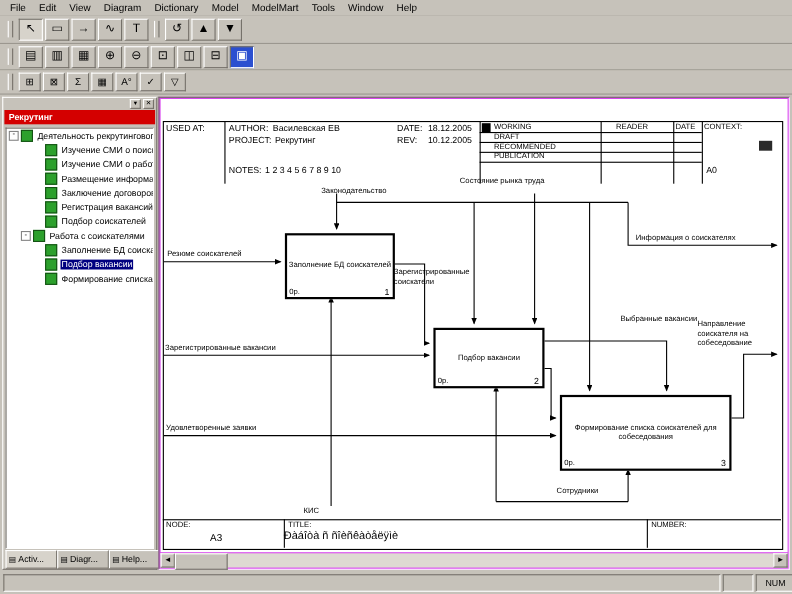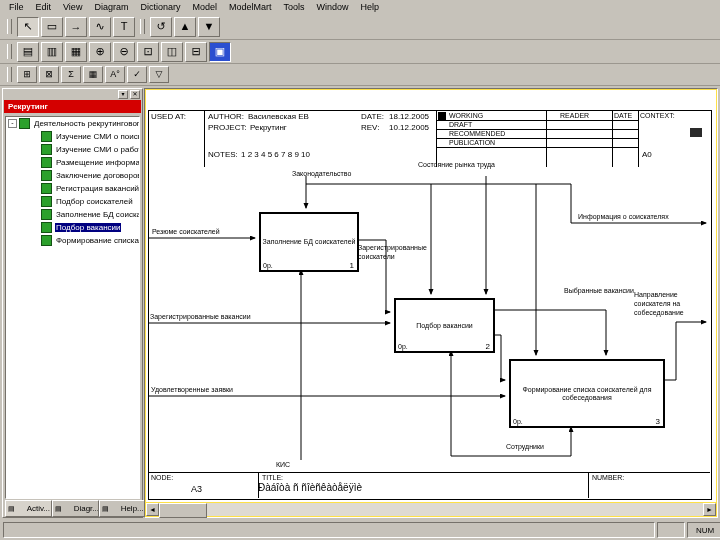--- a/index.html
+++ b/index.html
@@ -45,26 +45,26 @@
   .trow{height:13px;display:flex;align-items:center;white-space:nowrap;font-size:8px;overflow:hidden}
   .trow.lv0{padding-left:2px}.trow.lv1{padding-left:13px}.trow.lv2{padding-left:24px}
   .texp{width:7px;height:7px;flex:none;font-size:7px;line-height:6px;text-align:center;
         border:1px solid #848484;background:#fff;margin-right:2px}
   .texp:empty{border-color:transparent;background:transparent}
   .tico{width:9px;height:9px;flex:none;background:#2ca02c;border:1px solid #145214;margin-right:3px}
   .tlabel{overflow:hidden;padding:0 1px}
   .trow.sel .tlabel{background:#000080;color:#fff}
   .exp-tabs{position:absolute;left:2px;bottom:2px;height:15px;display:flex}
   .tab{width:43px;height:15px;background:#c6c2ba;border:1px solid;border-color:#fff #75716a #75716a #fff;
-       font-size:8px;display:flex;align-items:center;gap:12px;padding-left:2px;overflow:hidden;white-space:nowrap}
+       font-size:8px;display:flex;align-items:center;gap:2px;padding-left:2px;overflow:hidden;white-space:nowrap}
   .tab.active{background:#d7d3cb}
   .tabico{font-size:7px}
 
   
-  .main{position:absolute;left:144px;top:88px;width:572px;height:428px;background:#fde047;
+  .main{position:absolute;left:144px;top:88px;width:572px;height:428px;background:#d946ef;
         border:1px solid;border-color:#75716a #fff #fff #75716a}
   .sheet{position:absolute;left:1px;top:1px;width:570px;height:412px;background:#fff;overflow:hidden}
   .sheet svg{position:absolute;left:0;top:0}
   .form{position:absolute;left:2px;top:20px;width:562px;height:388px;border:1px solid #000}
   .vdiv{position:absolute;top:20px;height:57px;width:0;border-left:1px solid #000}
   .rline{position:absolute;left:290px;width:202px;height:0;border-top:1px solid #000}
   .htx{position:absolute;font-size:8px;white-space:nowrap}
   .htx7{position:absolute;font-size:7px;white-space:nowrap}
   .blacksq{position:absolute;left:292px;top:22px;width:8px;height:8px;background:#000}
   .ctxblob{position:absolute;left:544px;top:38px;width:12px;height:9px;background:#2a2a2a}
@@ -212,20 +212,25 @@
       </div>
       <div class="trow lv2">
         <span class="texp"></span>
         <span class="tico"></span>
         <span class="tlabel">Регистрация вакансий</span>
       </div>
       <div class="trow lv2">
         <span class="texp"></span>
         <span class="tico"></span>
         <span class="tlabel">Подбор соискателей</span>
+      </div>
+      <div class="trow lv1">
+        <span class="texp">-</span>
+        <span class="tico"></span>
+        <span class="tlabel">Работа с соискателями</span>
       </div>
       <div class="trow lv2">
         <span class="texp"></span>
         <span class="tico"></span>
         <span class="tlabel">Заполнение БД соискателей</span>
       </div>
       <div class="trow lv2 sel">
         <span class="texp"></span>
         <span class="tico"></span>
         <span class="tlabel">Подбор вакансии</span>

